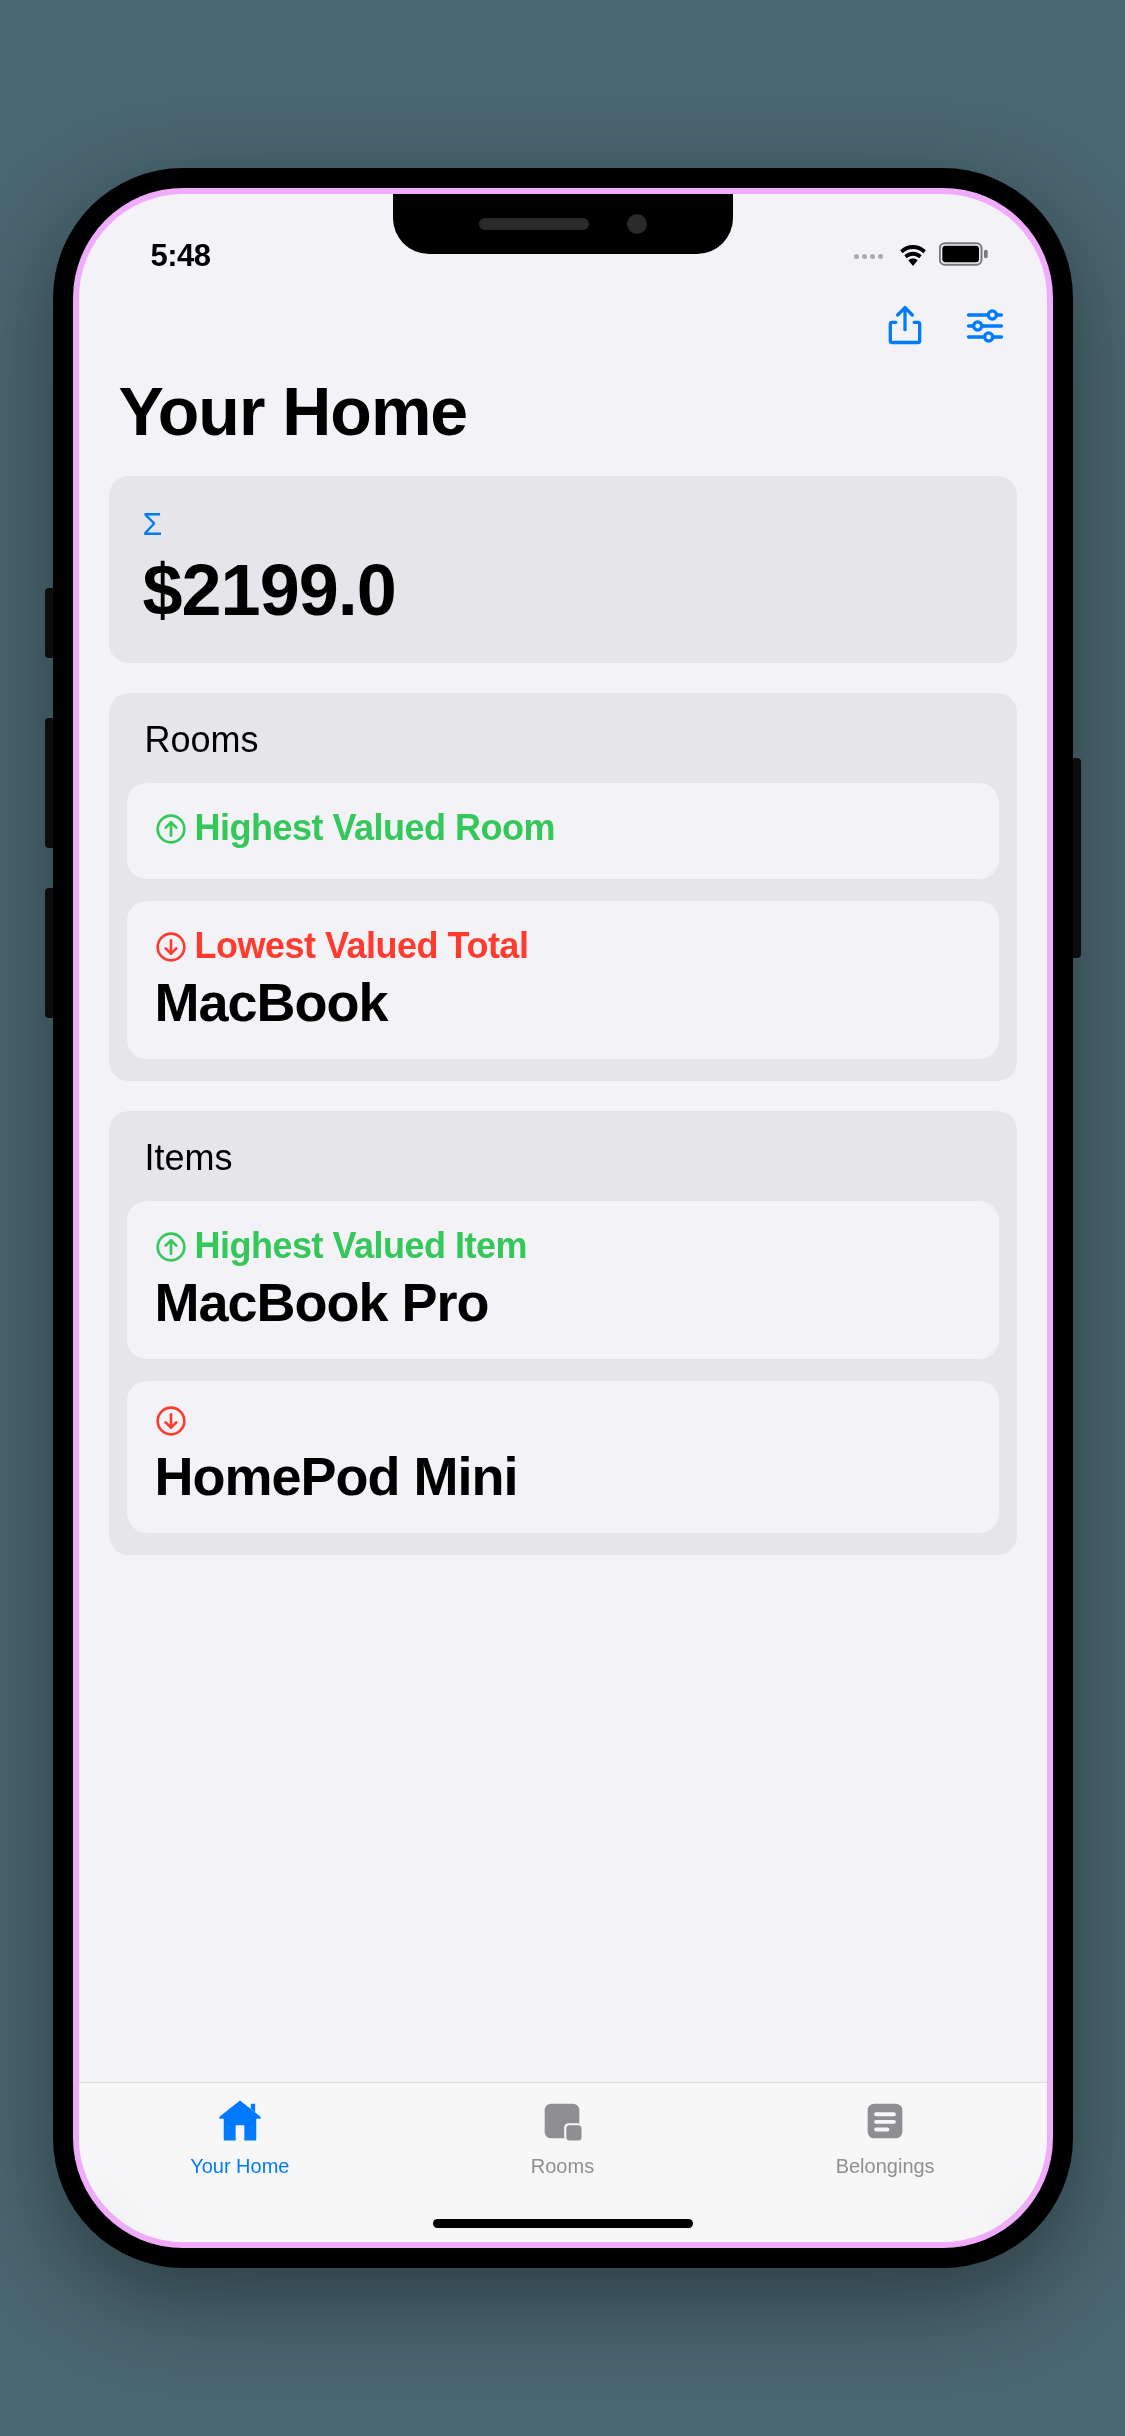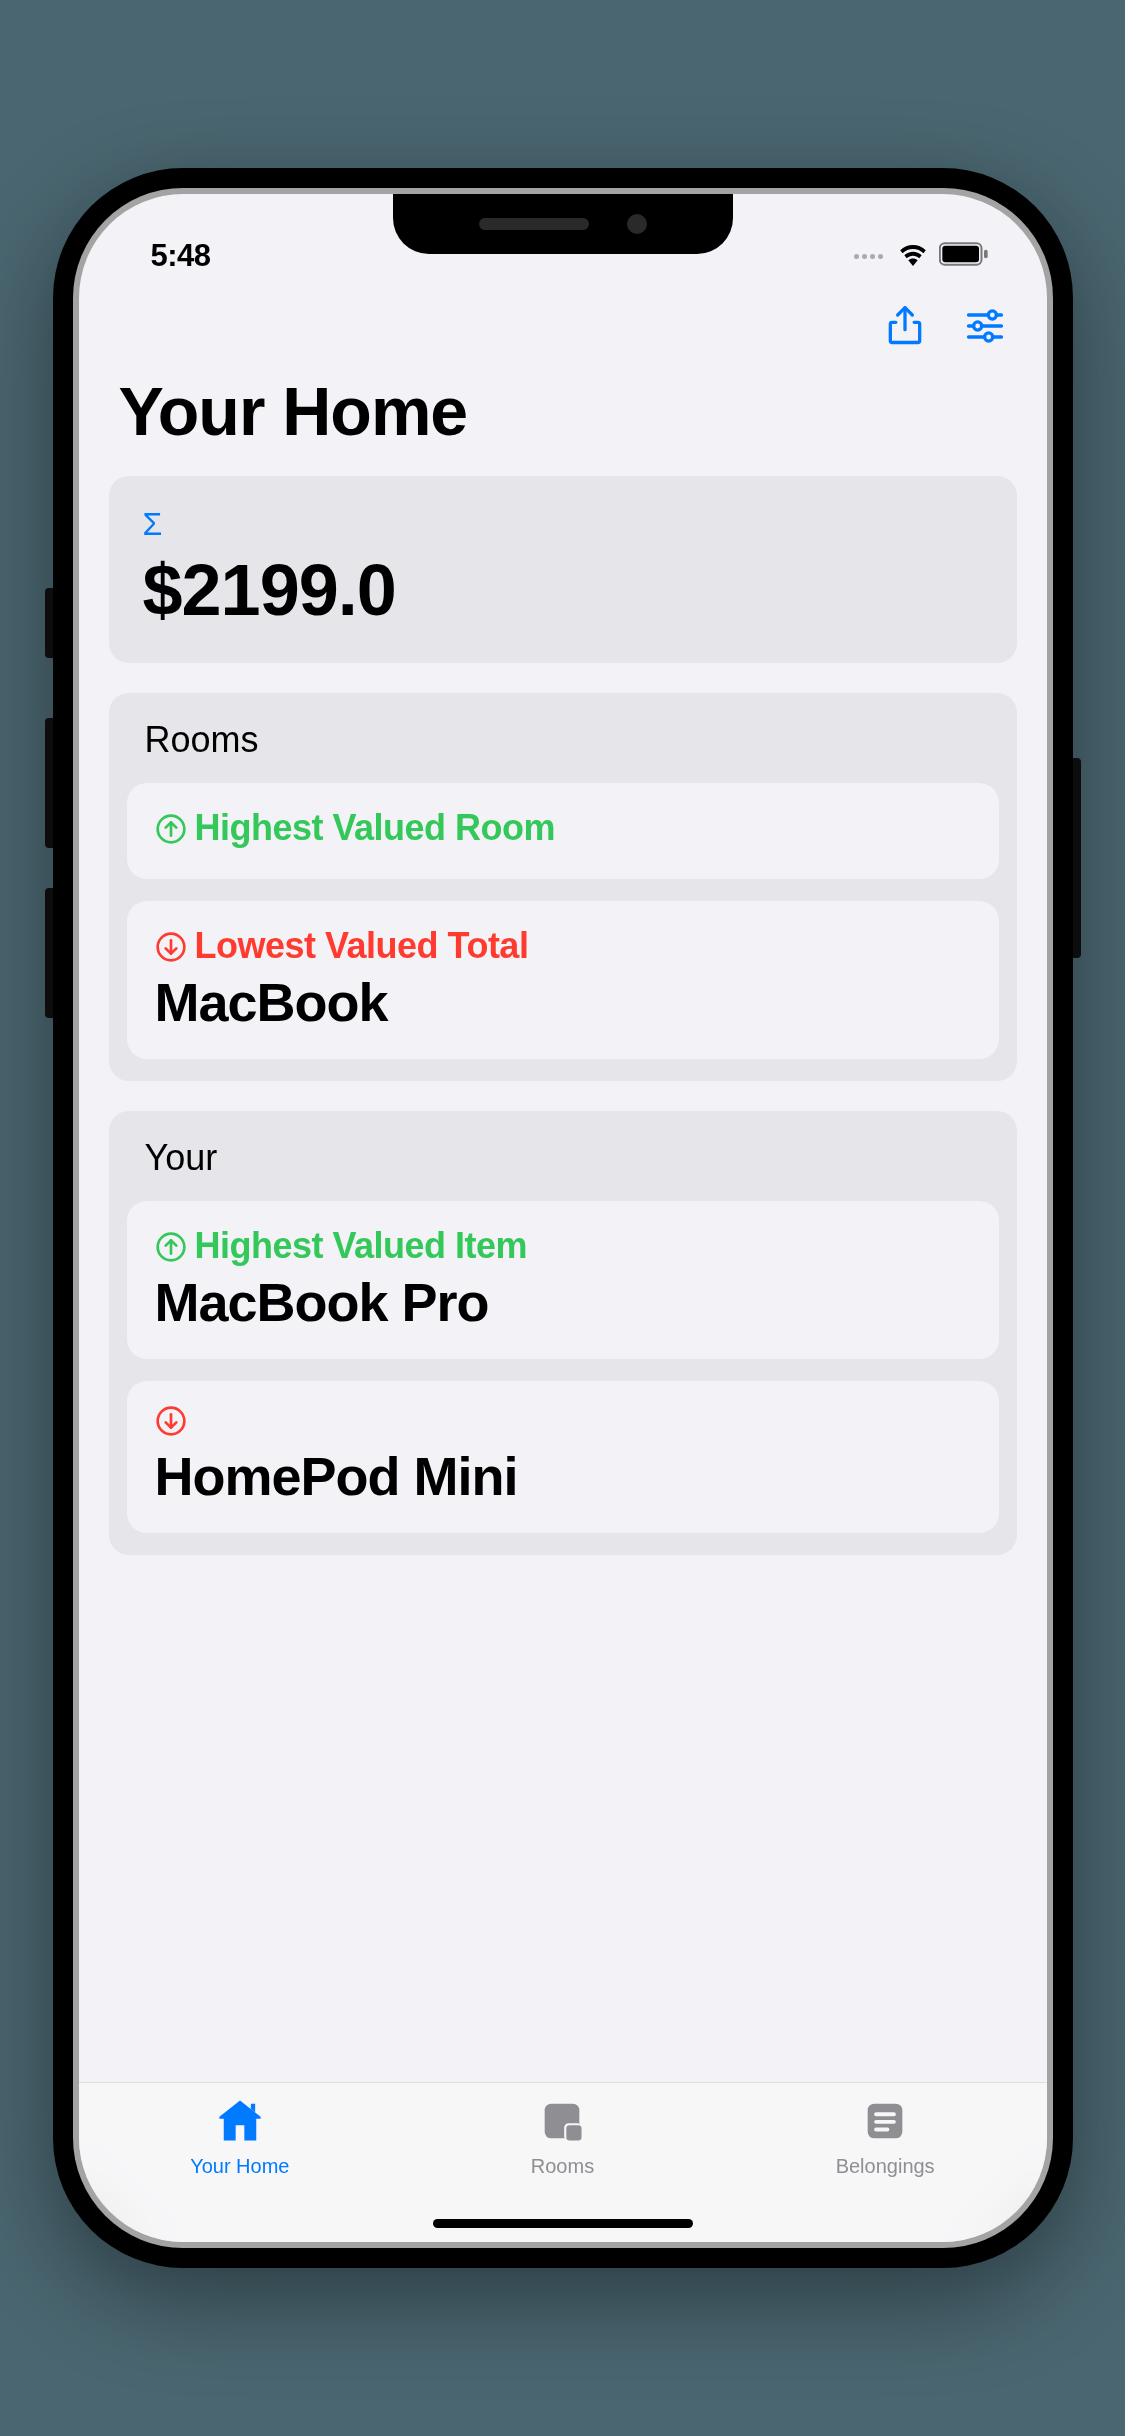--- a/index.html
+++ b/index.html
@@ -26,21 +26,21 @@
       border-radius: 130px;
       padding: 20px;
       position: relative;
       box-shadow: 0 30px 90px rgba(0,0,0,0.4);
     }
 
     .phone-inner-border {
       width: 100%;
       height: 100%;
       border-radius: 110px;
-      background: #a3a3a3;
+      background: #f0abfc;
       padding: 6px;
     }
 
     .screen {
       width: 100%;
       height: 100%;
       background: #f2f2f7;
       border-radius: 104px;
       overflow: hidden;
       position: relative;
@@ -437,21 +437,21 @@
                   <path d="M8 13 L12 17 L16 13"></path>
                 </svg>
               </span>
               <span class="stat-label">Lowest Valued Total</span>
             </div>
             <div class="stat-value">MacBook</div>
           </div>
         </div>
 
         <div class="section">
-          <div class="section-heading">Your</div>
+          <div class="section-heading">Items</div>
 
           <div class="stat-card stat-high">
             <div class="stat-label-row">
               <span class="stat-icon">
                 <svg viewBox="0 0 24 24" fill="none" stroke="currentColor" stroke-width="2" stroke-linecap="round" stroke-linejoin="round">
                   <circle cx="12" cy="12" r="10"></circle>
                   <path d="M12 17 L12 7"></path>
                   <path d="M8 11 L12 7 L16 11"></path>
                 </svg>
               </span>

